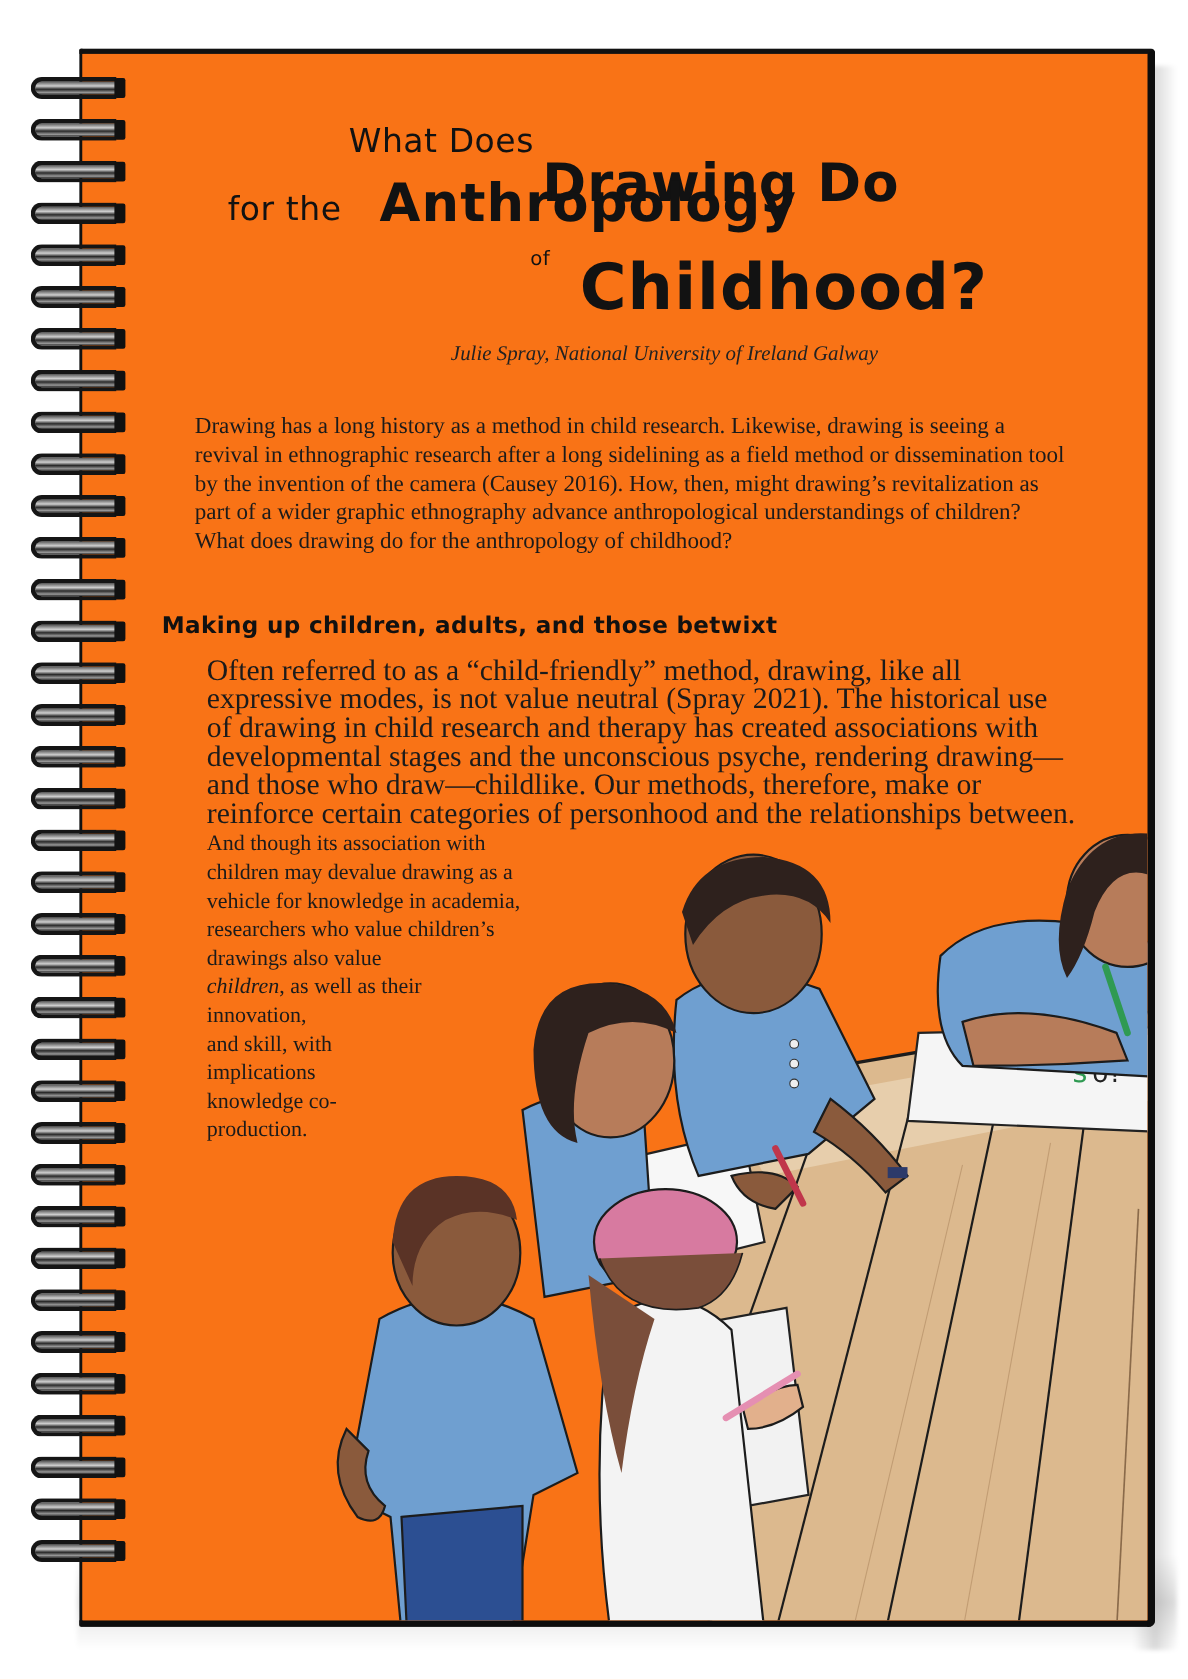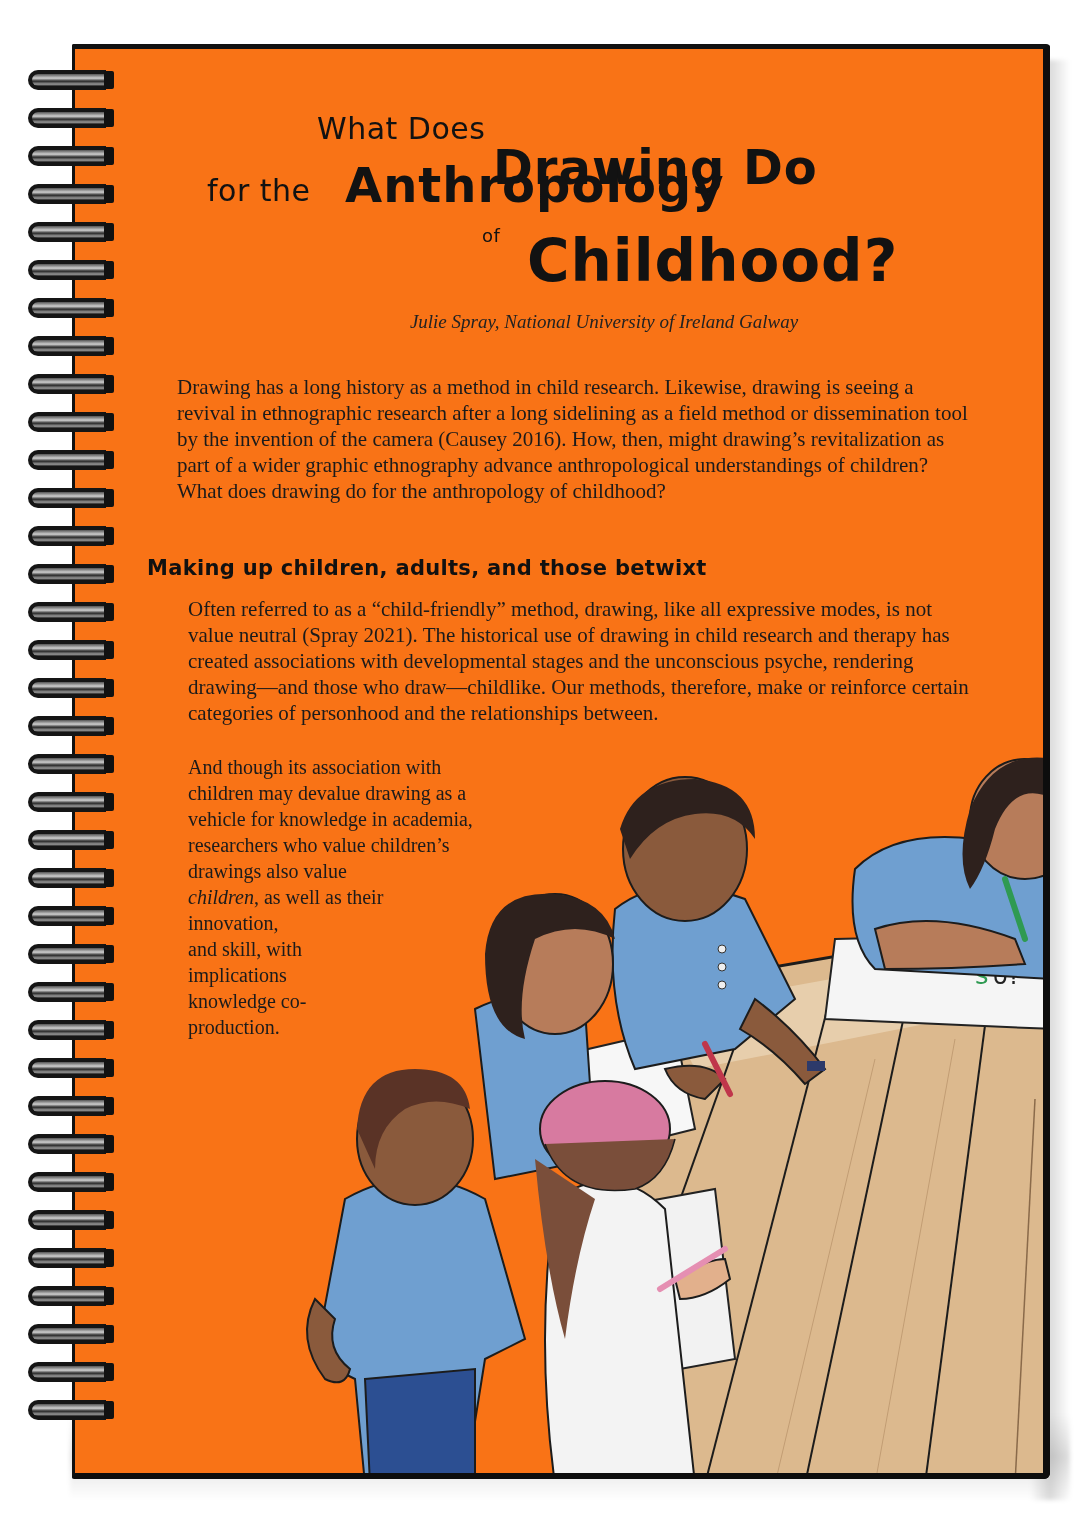--- a/index.html
+++ b/index.html
@@ -57,21 +57,21 @@
     .intro {
       position: absolute; left: 102px; top: 325px; width: 800px;
       font-size: 21px; line-height: 26px; color: #1b1b1b;
     }
     .section-heading {
       position: absolute; left: 72px; top: 507px;
       font-family: "DejaVu Sans", sans-serif; font-size: 21px; color: #111; letter-spacing: 0.3px;
     }
     .section-body {
       position: absolute; left: 113px; top: 547px; width: 790px;
-      font-size: 21px; line-height: 26px; color: #1b1b1b;
+      font-size: 27px; line-height: 26px; color: #1b1b1b;
     }
     .side-text {
       position: absolute; left: 113px; top: 705px; width: 330px;
       font-size: 20px; line-height: 26px; color: #1b1b1b;
     }
     .side-text .ln { display: block; white-space: nowrap; }
     .side-text em { font-style: italic; }
 
     .illustration { position: absolute; left: 160px; top: 690px; width: 818px; height: 745px; }
   </style>

